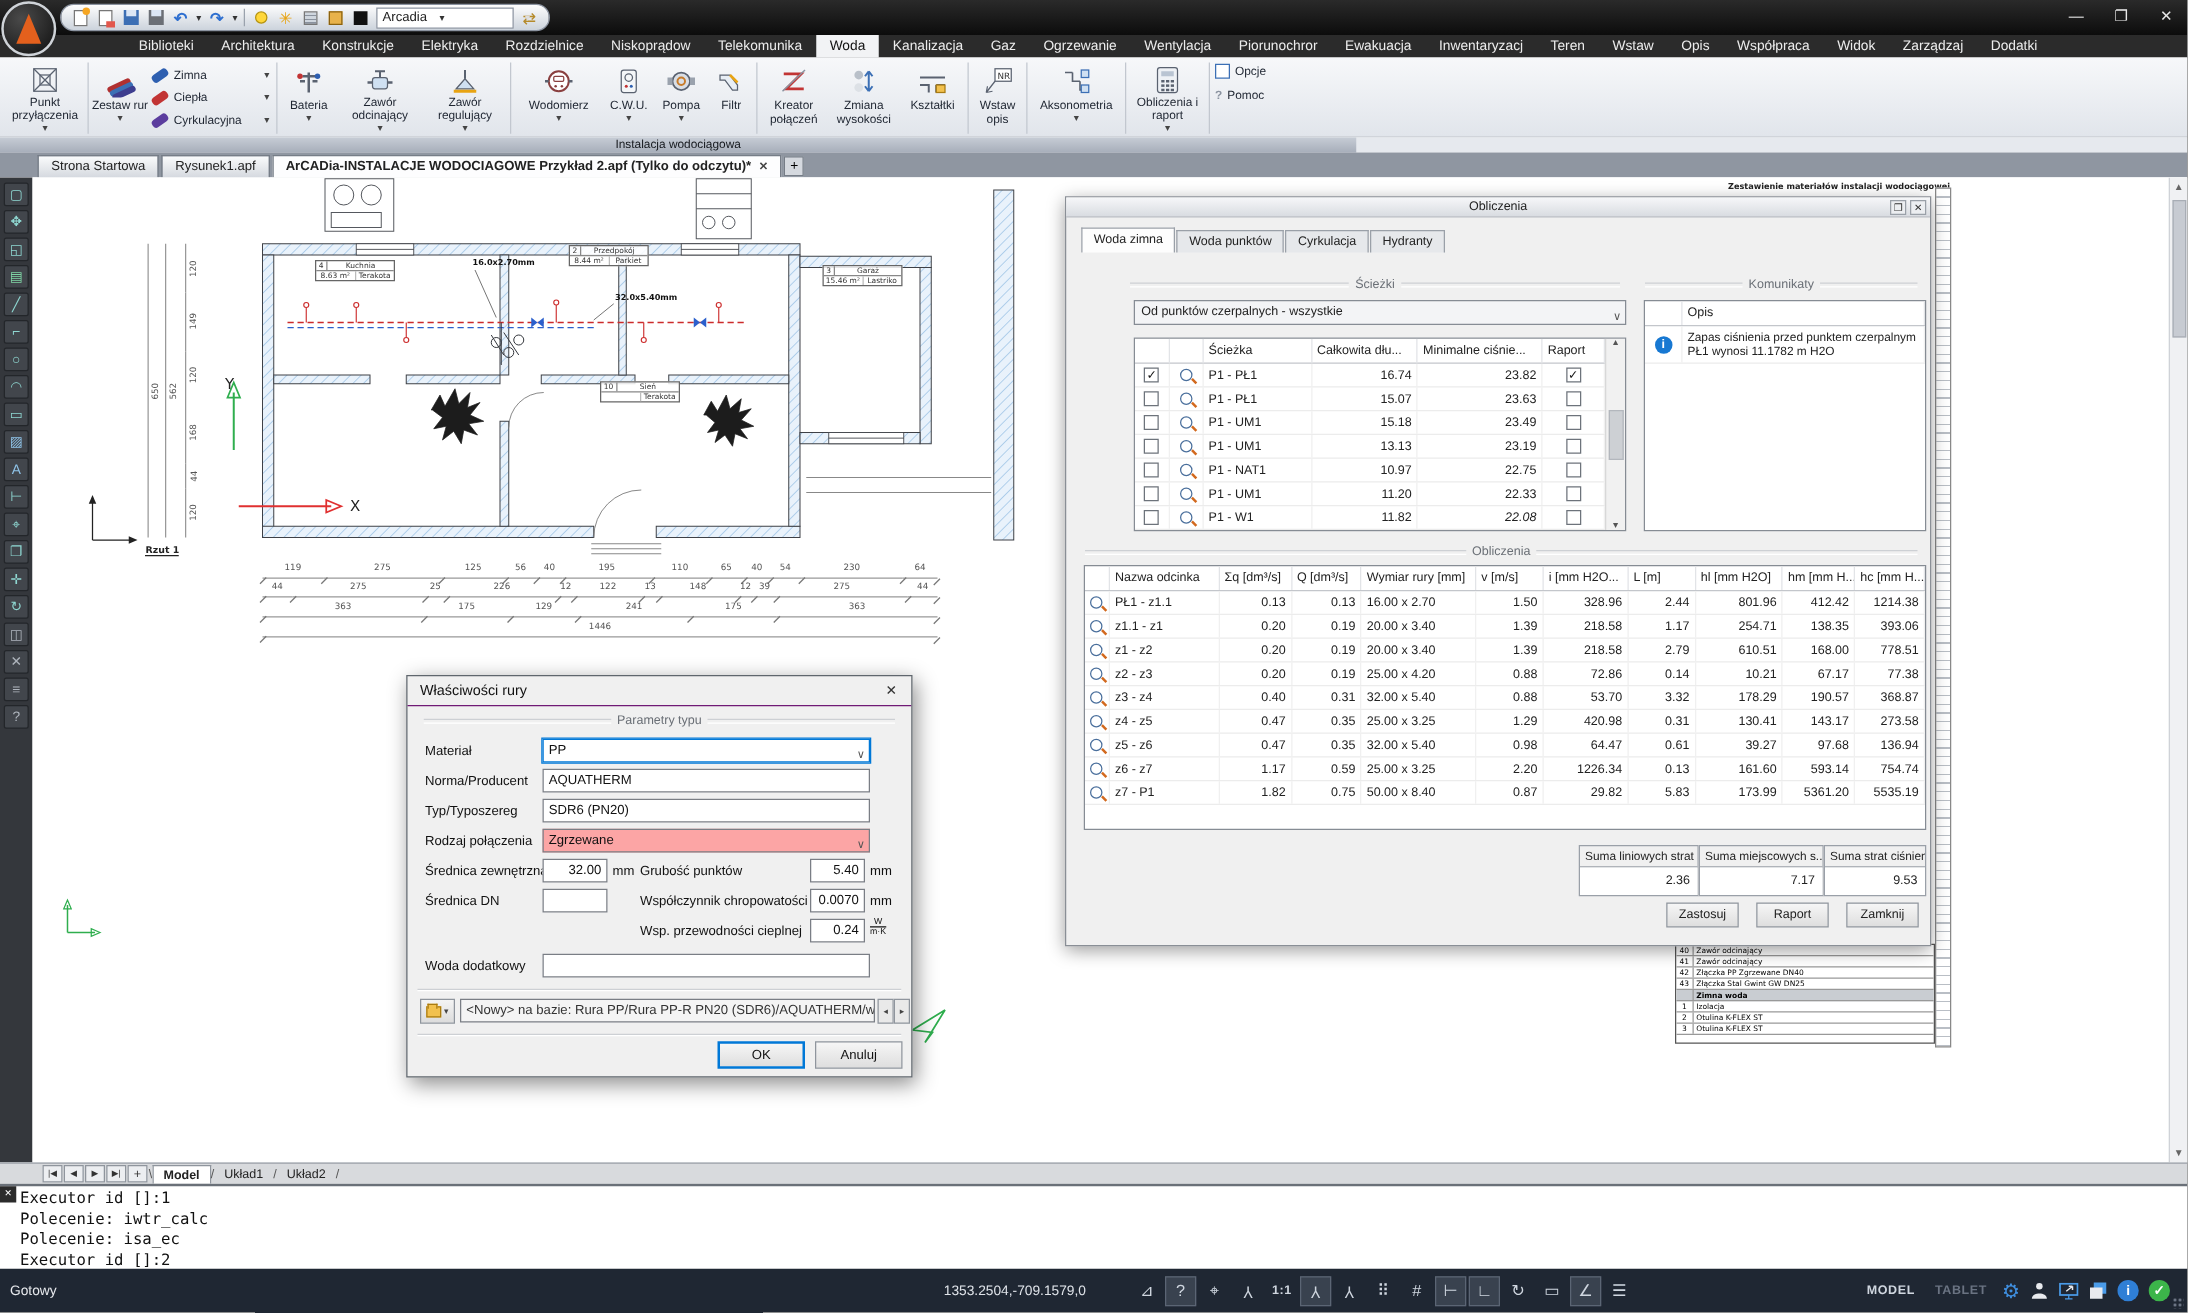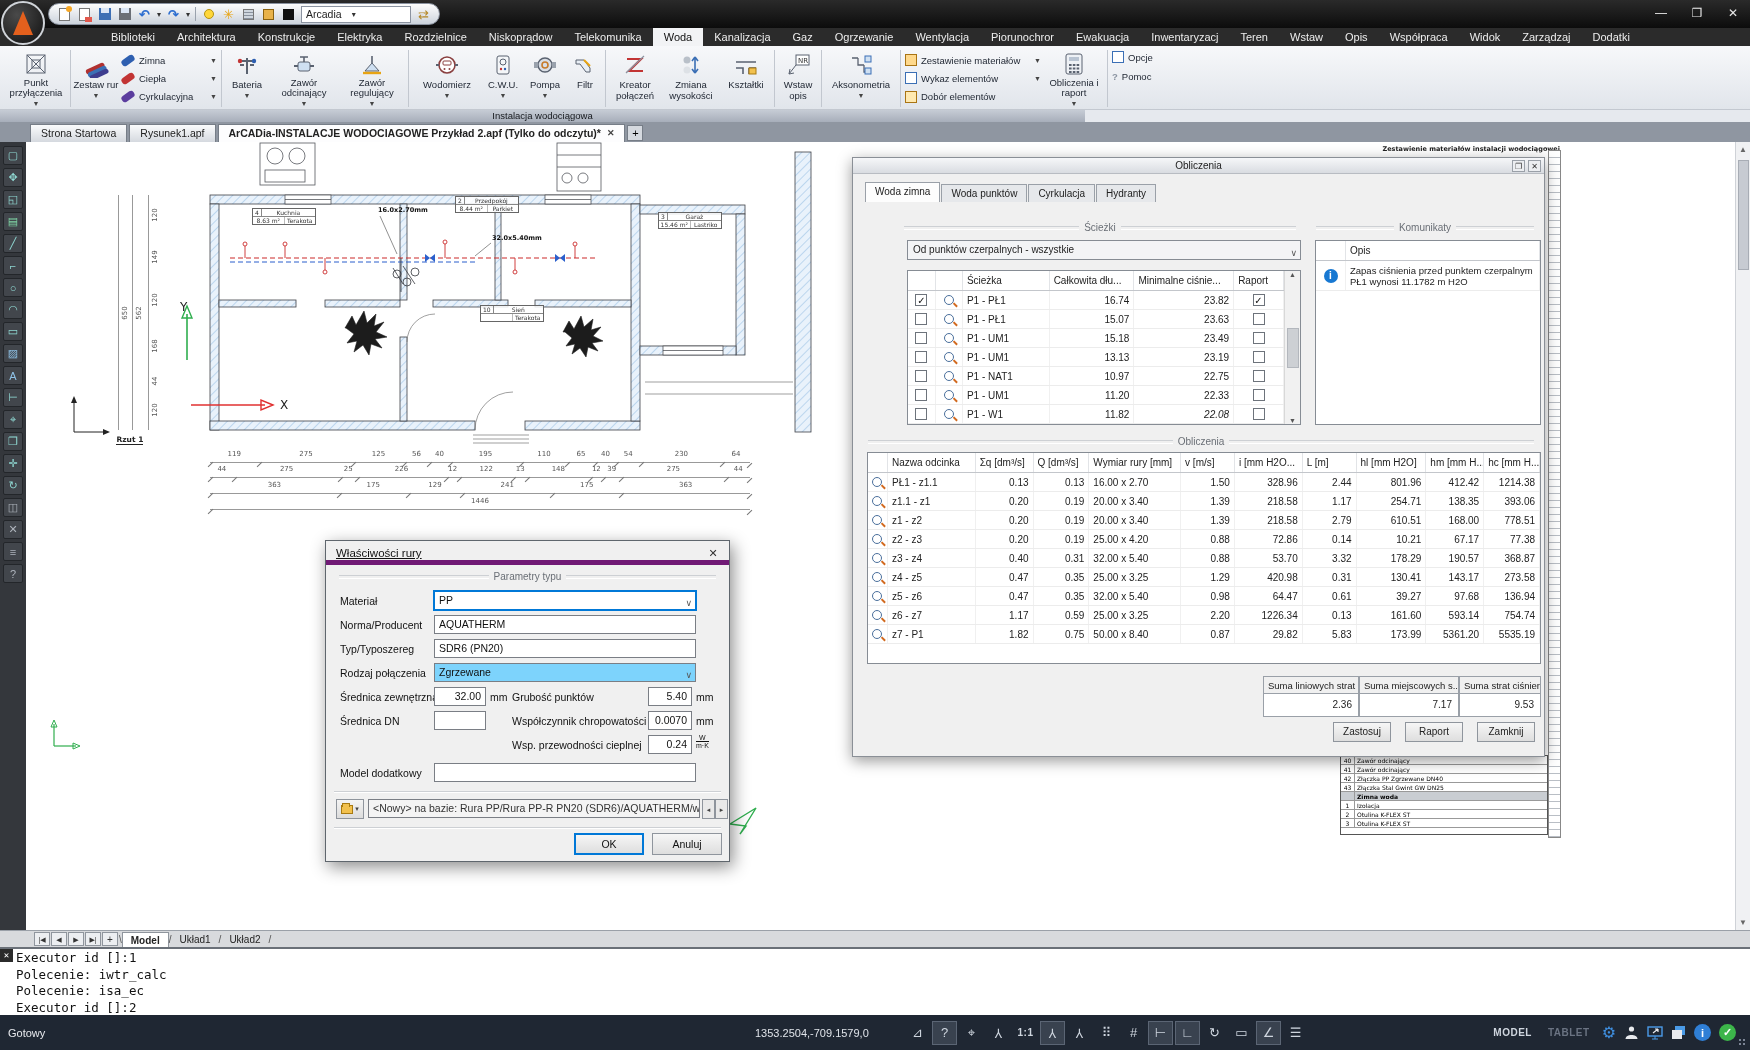--- a/index.html
+++ b/index.html
@@ -117,30 +117,30 @@
   .sbar{width:16px;background:#f1f1f1;border-left:1px solid #d8d8d8;display:flex;flex-direction:column;justify-content:space-between;align-items:center;font-size:7px;color:#555;}
   .sbar .tmb{width:12px;height:40px;background:#cdd0d4;border:1px solid #b3b7bd;}
   .infoi{width:14px;height:14px;border-radius:50%;background:#1778d2;color:#fff;font-size:10px;font-weight:bold;text-align:center;line-height:14px;margin:auto;}
   .sumbox{position:absolute;border:1px solid #9aa0a8;background:#f0f0f0;}
   .sumbox .sl{height:17px;font-size:9.5px;line-height:17px;padding:0 4px;border-bottom:1px solid #9aa0a8;white-space:nowrap;overflow:hidden;color:#222;}
   .sumbox .sv{height:22px;background:#fff;font-size:10px;line-height:22px;text-align:right;padding:0 6px;color:#222;}
   .pbutton{position:absolute;width:58px;height:20px;background:linear-gradient(#f6f6f6,#dedede);border:1px solid #8f959d;font-size:10px;text-align:center;line-height:18px;color:#222;}
 
   
   .dialog{position:absolute;left:325px;top:398px;width:405px;height:322px;background:#f0f0f0;border:1px solid #5f666d;box-shadow:3px 5px 16px rgba(0,0,0,.45);}
-  .dlg-title{height:24px;font-size:11.5px;line-height:24px;padding-left:10px;color:#111;position:relative;border-bottom:5px solid #701a75;text-decoration:underline;}
+  .dlg-title{height:24px;font-size:11.5px;line-height:24px;padding-left:10px;color:#111;position:relative;border-bottom:1px solid #701a75;}
   .dlg-close{position:absolute;right:8px;top:4px;width:16px;height:16px;text-align:center;line-height:16px;font-size:11px;color:#333;}
   .dlg-group{position:absolute;left:8px;right:8px;top:30px;display:flex;align-items:center;font-size:10px;color:#6a6f76;}
   .dlg-group::before,.dlg-group::after{content:"";flex:1;height:2px;border-top:1px solid #cdd0d4;border-bottom:1px solid #fff;margin:0 5px;}
   .dl{position:absolute;font-size:10.5px;color:#111;}
   .din{position:absolute;height:19px;background:#fff;border:1px solid #7a7e85;font-size:10.5px;line-height:17px;padding:0 4px;color:#111;}
   .din.focus{border:1px solid #0078d7;outline:1px solid #0078d7;}
   .din.num{text-align:right;}
   .din .dd{position:absolute;right:3px;top:3px;font-size:9px;color:#555;}
-  .din.gray{background:#7dd3fc;}
+  .din.gray{background:#fca5a5;}
   .dunit{position:absolute;font-size:10.5px;color:#111;}
   .frac{position:absolute;font-size:7px;line-height:7px;text-align:center;color:#111;}
   .frac .fn{border-bottom:1px solid #111;padding:0 2px;}
   .dsep{position:absolute;left:8px;right:8px;height:2px;border-top:1px solid #cdd0d4;border-bottom:1px solid #fff;}
   .folderbtn{position:absolute;width:28px;height:20px;border:1px solid #8f959d;background:linear-gradient(#f4f4f4,#dcdcdc);display:flex;align-items:center;justify-content:center;gap:2px;}
   .folder{width:12px;height:9px;background:#f2c14e;border:1px solid #a97b12;position:relative;}
   .folder::before{content:"";position:absolute;left:0;top:-3px;width:6px;height:3px;background:#f2c14e;border:1px solid #a97b12;border-bottom:none;}
   .spin{position:absolute;width:13px;height:20px;border:1px solid #8f959d;background:#e9e9e9;font-size:7px;text-align:center;line-height:20px;color:#444;}
   .dbtn{position:absolute;width:70px;height:22px;background:linear-gradient(#f6f6f6,#dedede);border:1px solid #8f959d;font-size:10.5px;text-align:center;line-height:20px;color:#111;}
   .dbtn.primary{border:2px solid #0078d7;line-height:18px;}
@@ -420,36 +420,20 @@
         <svg width="26" height="26">
             <path d="M4,6 H10 M10,6 V13 H16 M16,13 V20 H22" stroke="#5a6270" stroke-width="1.3" fill="none"></path>
             <rect x="17" y="4" width="6" height="6" fill="#cfe0f2" stroke="#3b6fb5"></rect>
             <rect x="17" y="16" width="6" height="6" fill="#cfe0f2" stroke="#3b6fb5"></rect>
           </svg>
       </span>
       <span>Aksonometria</span>
         <span class="rarrow">▼</span>
     </div>
     <div class="rsep"></div>
-    <div class="rcol" style="width:140px">
-      <div class="rsmall">
-          <span class="doc" style="background:#ffd98c"></span>
-          <span>Zestawienie materiałów</span>
-          <span class="rarrow" style="margin-left:auto">▼</span>
-        </div>
-      <div class="rsmall">
-          <span class="doc" style="background:#fff;border-color:#3b6fb5"></span>
-          <span>Wykaz elementów</span>
-          <span class="rarrow" style="margin-left:auto">▼</span>
-        </div>
-      <div class="rsmall">
-          <span class="doc" style="background:#ffe9b0"></span>
-          <span>Dobór elementów</span>
-        </div>
-    </div>
     <div class="rbig" style="width:62px">
       <span class="ric">
         <svg width="26" height="26">
             <rect x="5" y="3" width="16" height="20" rx="2" fill="#eef1f5" stroke="#5a6270"></rect>
             <rect x="8" y="6" width="10" height="4" fill="#b9c4d2"></rect>
             <g fill="#5a6270">
               <rect x="8" y="13" width="2.6" height="2"></rect>
               <rect x="11.8" y="13" width="2.6" height="2"></rect>
               <rect x="15.6" y="13" width="2.6" height="2"></rect>
               <rect x="8" y="16.5" width="2.6" height="2"></rect>
@@ -1198,21 +1182,21 @@
       <div class="din num" style="left:322px;top:170px;width:44px;"><span>0.0070</span></div>
       <div class="dunit" style="left:370px;top:174px;">mm</div>
 
       <div class="dl" style="left:186px;top:198px;">Wsp. przewodności cieplnej</div>
       <div class="din num" style="left:322px;top:194px;width:44px;"><span>0.24</span></div>
       <div class="frac" style="left:370px;top:193px;">
         <div class="fn">W</div>
         <div>m·K</div>
       </div>
 
-      <div class="dl" style="left:14px;top:226px;">Model dodatkowy</div>
+      <div class="dl" style="left:14px;top:226px;">Woda dodatkowy</div>
       <div class="din" style="left:108px;top:222px;width:262px;"><span></span></div>
 
       <div class="dsep" style="top:250px;"></div>
       <div class="folderbtn" style="left:10px;top:258px;">
           <span class="folder"></span>
           <span style="font-size:7px;color:#444;">▾</span>
         </div>
       <div class="din" style="left:42px;top:258px;width:332px;background:#f4f4f4;color:#333;overflow:hidden;white-space:nowrap;"><span>&lt;Nowy&gt; na bazie: Rura PP/Rura PP-R PN20 (SDR6)/AQUATHERM/w szt</span></div>
       <div class="spin" style="left:376px;top:258px;">◂</div>
       <div class="spin" style="left:389px;top:258px;">▸</div>

